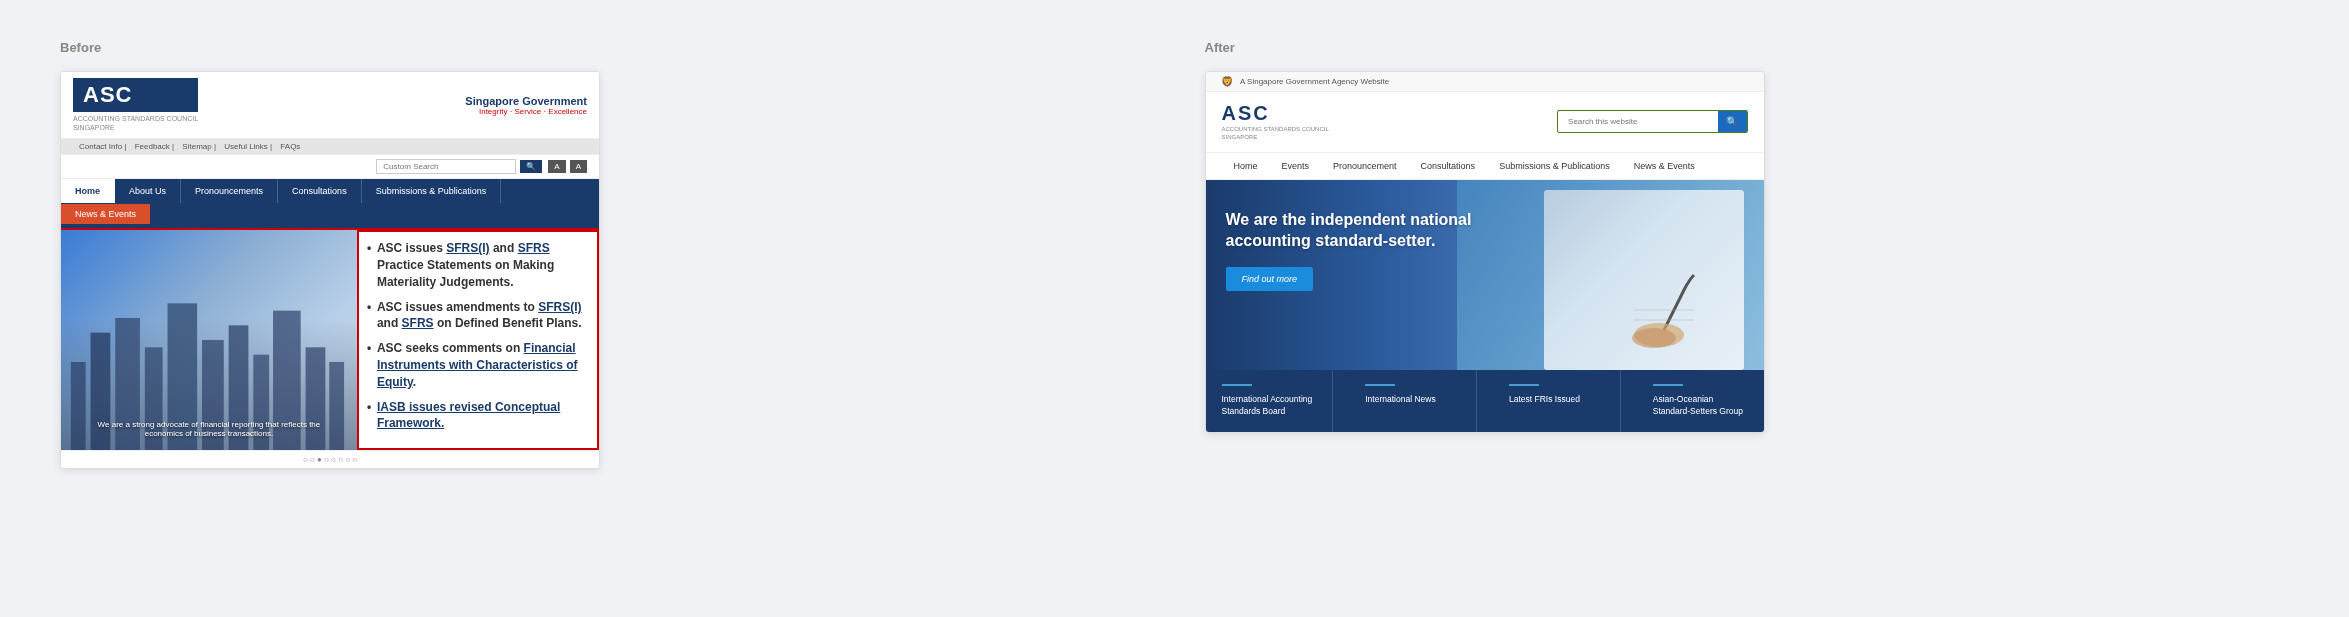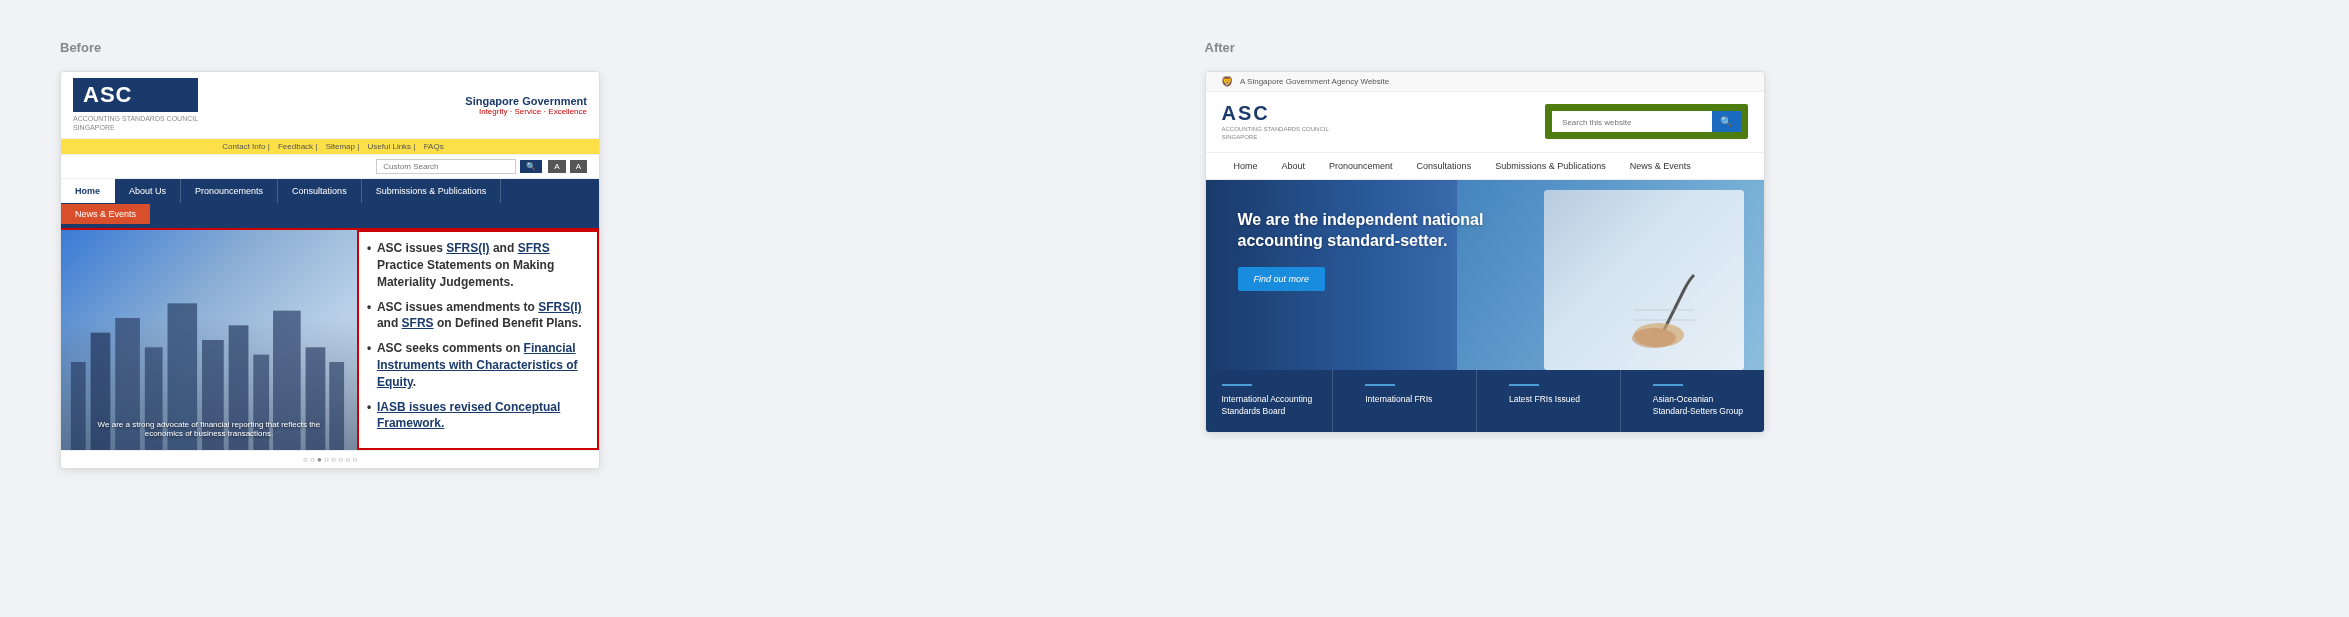--- a/index.html
+++ b/index.html
@@ -73,22 +73,22 @@
       font-size: 11px;
     }
 
     .sg-govt-logo .sg-tagline {
       color: #c00;
       font-size: 8px;
     }
 
     
     .before-utility {
-      background: #fde047;
-      text-align: center;
+      background: #e5e5e5;
+      text-align: left;
       padding: 3px 12px;
       font-size: 8px;
       color: #555;
       border-bottom: 1px solid #eee;
     }
 
     .before-utility span {
       margin-left: 6px;
     }
 
@@ -270,22 +270,22 @@
     }
 
     .asc-full-name {
       font-size: 6px;
       color: #888;
       line-height: 1.4;
     }
 
     .after-search {
       display: flex;
-      align-items: flex-end;
-      border: 7px solid #4d7c0f;
+      align-items: center;
+      border: 1px solid #4d7c0f;
       border-radius: 2px;
       overflow: hidden;
     }
 
     .after-search input {
       border: none;
       padding: 5px 10px;
       font-size: 8px;
       width: 160px;
       outline: none;
@@ -350,21 +350,21 @@
       position: absolute;
       bottom: 0;
       right: 0;
       width: 100%;
       height: 100%;
       background: linear-gradient(135deg, #b8cce0 0%, #d4e4f0 40%, #e8f0f8 100%);
     }
 
     .after-hero-content {
       position: absolute;
-      left: 32px;
+      left: 20px;
       top: 30px;
       max-width: 45%;
     }
 
     .after-hero-title {
       font-size: 16px;
       font-weight: bold;
       color: #fff;
       line-height: 1.3;
       margin-bottom: 16px;
@@ -517,21 +517,21 @@
         <span class="asc-full-name">ACCOUNTING STANDARDS COUNCIL<br>SINGAPORE</span>
       </div>
       <div class="after-search">
         <input type="text" placeholder="Search this website" style="">
         <button>🔍</button>
       </div>
     </div>
 
     <div class="after-nav">
       <div class="after-nav-item">Home</div>
-      <div class="after-nav-item">About</div>
+      <div class="after-nav-item">Events</div>
       <div class="after-nav-item">Pronouncement</div>
       <div class="after-nav-item">Consultations</div>
       <div class="after-nav-item">Submissions &amp; Publications</div>
       <div class="after-nav-item">News &amp; Events</div>
     </div>
 
     <div class="after-hero">
       <div class="after-hero-bg"></div>
 
       <div class="after-hero-hand">
@@ -551,21 +551,21 @@
       </div>
     </div>
 
     <div class="after-footer-links">
       <div class="after-footer-item">
         <div class="after-footer-line"></div>
         <div class="after-footer-label">International Accounting<br>Standards Board</div>
       </div>
       <div class="after-footer-item">
         <div class="after-footer-line"></div>
-        <div class="after-footer-label">International FRIs</div>
+        <div class="after-footer-label">International News</div>
       </div>
       <div class="after-footer-item">
         <div class="after-footer-line"></div>
         <div class="after-footer-label">Latest FRIs Issued</div>
       </div>
       <div class="after-footer-item">
         <div class="after-footer-line"></div>
         <div class="after-footer-label">Asian-Oceanian<br>Standard-Setters Group</div>
       </div>
     </div>

